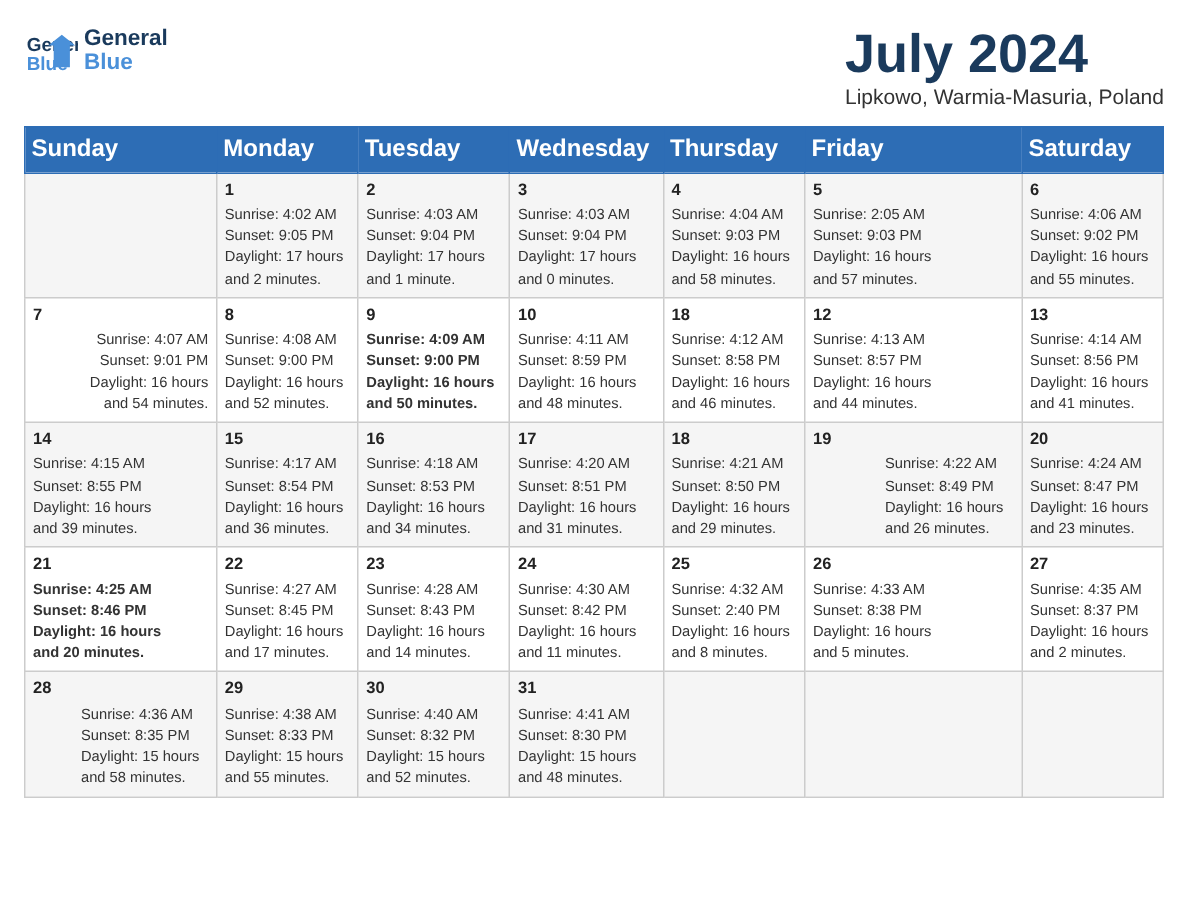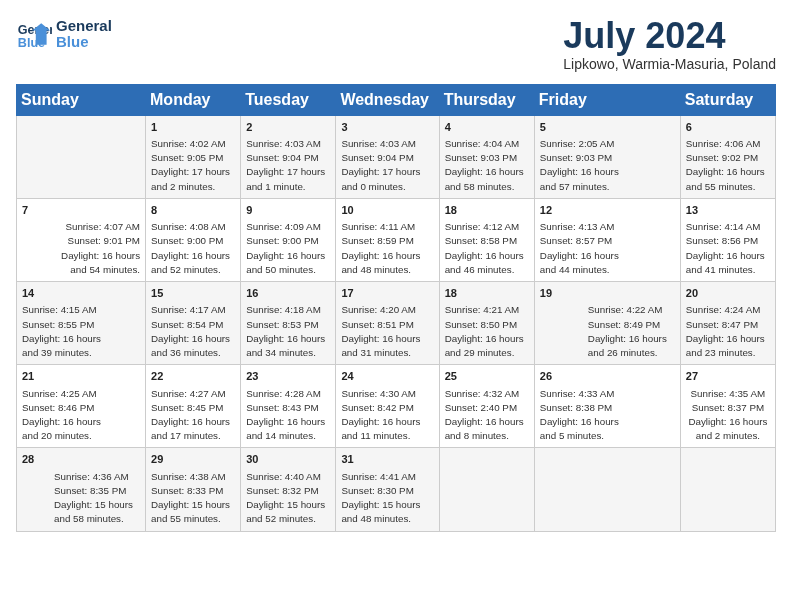--- a/index.html
+++ b/index.html
@@ -168,21 +168,21 @@
         </td>
         <td>
           <span class="day-num">8</span>
           <div class="cell-content" style="white-space: pre-line;">Sunrise: 4:08 AM
 Sunset: 9:00 PM
 Daylight: 16 hours
 and 52 minutes.</div>
         </td>
         <td>
           <span class="day-num">9</span>
-          <div class="cell-content" style="white-space: pre-line;">Sunrise: 4:09 AM
+          <div class="cell-content" style="white-space: pre-line; font-weight: bold;">Sunrise: 4:09 AM
 Sunset: 9:00 PM
 Daylight: 16 hours
 and 50 minutes.</div>
         </td>
         <td>
           <span class="day-num">10</span>
           <div class="cell-content" style="white-space: pre-line;">Sunrise: 4:11 AM
 Sunset: 8:59 PM
 Daylight: 16 hours
 and 48 minutes.</div>
@@ -256,21 +256,21 @@
           <span class="day-num">20</span>
           <div class="cell-content" style="white-space: pre-line;">Sunrise: 4:24 AM
 Sunset: 8:47 PM
 Daylight: 16 hours
 and 23 minutes.</div>
         </td>
       </tr>
       <tr>
         <td>
           <span class="day-num">21</span>
-          <div class="cell-content" style="white-space: pre-line;">Sunrise: 4:25 AM
+          <div class="cell-content" style="white-space: pre-line; font-weight: bold;">Sunrise: 4:25 AM
 Sunset: 8:46 PM
 Daylight: 16 hours
 and 20 minutes.</div>
         </td>
         <td>
           <span class="day-num">22</span>
           <div class="cell-content" style="white-space: pre-line;">Sunrise: 4:27 AM
 Sunset: 8:45 PM
 Daylight: 16 hours
 and 17 minutes.</div>
@@ -298,21 +298,21 @@
         </td>
         <td>
           <span class="day-num">26</span>
           <div class="cell-content" style="white-space: pre-line;">Sunrise: 4:33 AM
 Sunset: 8:38 PM
 Daylight: 16 hours
 and 5 minutes.</div>
         </td>
         <td>
           <span class="day-num">27</span>
-          <div class="cell-content" style="white-space: pre-line; text-align: center;">Sunrise: 4:35 AM
+          <div class="cell-content" style="white-space: pre-line;">Sunrise: 4:35 AM
 Sunset: 8:37 PM
 Daylight: 16 hours
 and 2 minutes.</div>
         </td>
       </tr>
       <tr>
         <td>
           <span class="day-num">28</span>
           <div class="cell-content" style="white-space: pre-line; margin-left: 32px;">Sunrise: 4:36 AM
 Sunset: 8:35 PM

